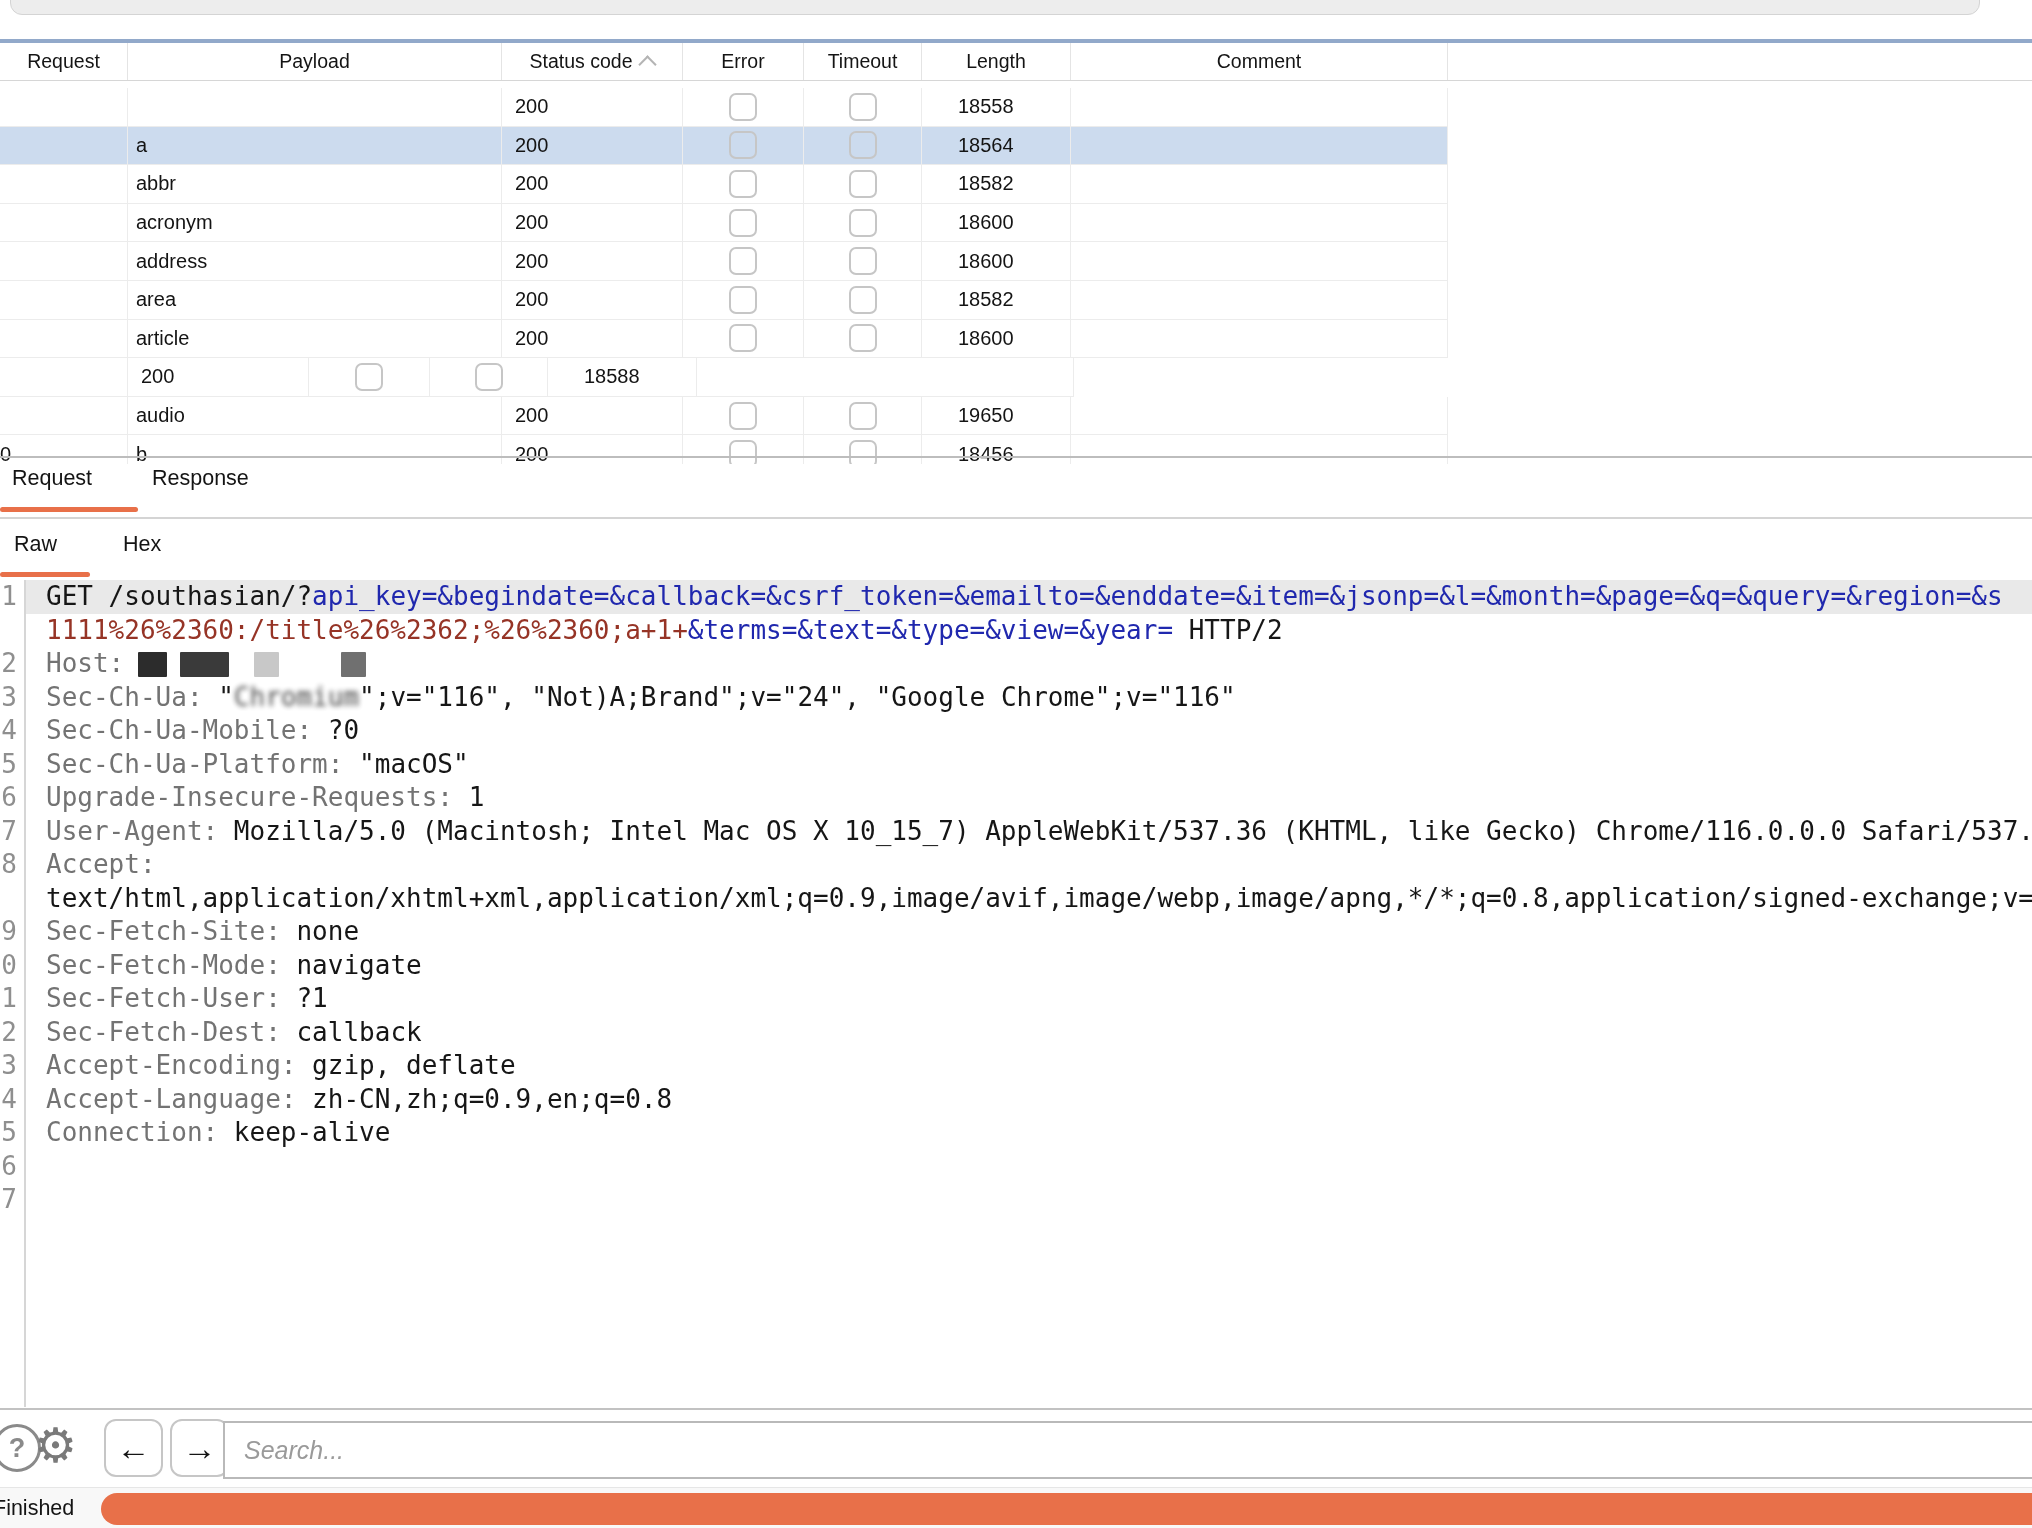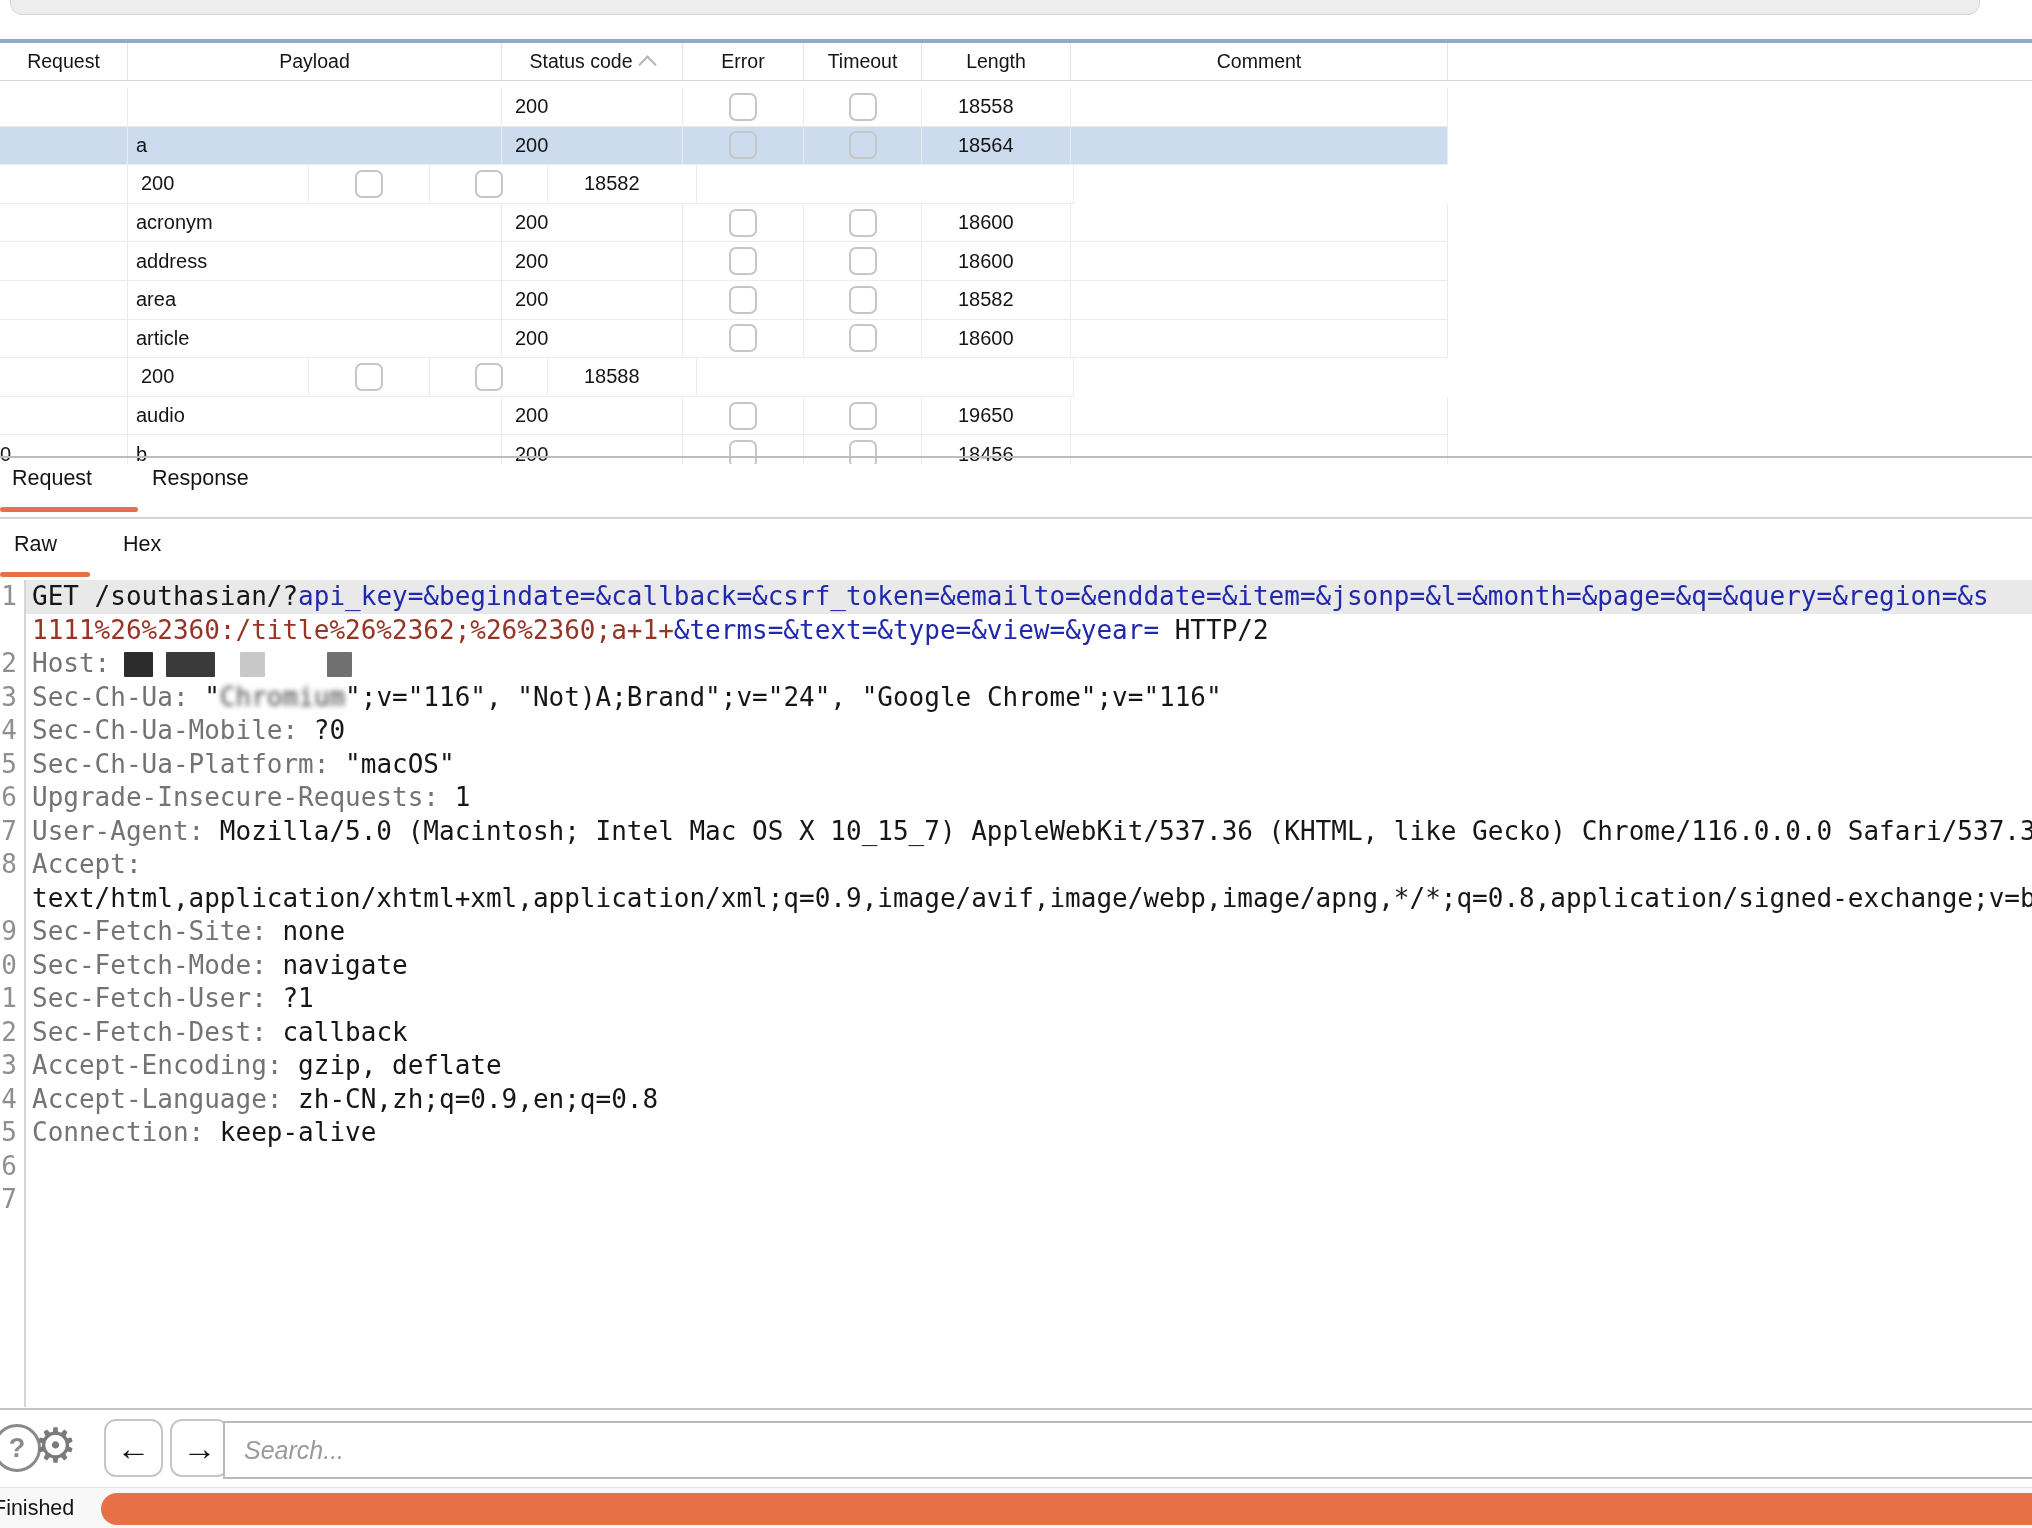--- a/index.html
+++ b/index.html
@@ -40,21 +40,21 @@
   .tab-underline{position:absolute;height:5px;background:#e87049;border-radius:3px}
   .tabs-divider{position:absolute;left:0;top:517px;width:2032px;height:1.5px;background:#d4d4d4}
 
   
   .editor{position:absolute;left:0;top:580px;width:2032px;height:826px;background:#fff;overflow:hidden;
           font-family:"DejaVu Sans Mono",monospace;font-size:26px;line-height:33.5px}
   .gutter-sep{position:absolute;left:24px;top:580px;width:1.5px;height:827px;background:#d6d6d6}
   .code-line{display:flex;height:33.5px;white-space:pre}
   .code-line.hl{background:linear-gradient(to right,transparent 25px,#e9e9e9 25px)}
   .lnum{flex:0 0 17px;width:17px;text-align:right;color:#8f8f8f}
-  .code-text{margin-left:15px;flex:1;white-space:pre;overflow:hidden}
+  .code-text{margin-left:29px;flex:1;white-space:pre;overflow:hidden}
   .seg-k{color:#161616}
   .seg-n{color:#737373}
   .seg-p{color:#2028ae}
   .seg-v{color:#963426}
   .seg-blur{color:#161616;filter:blur(2.5px);opacity:.8}
   .redact{display:inline-block;height:25px;vertical-align:middle;border-radius:1px}
 
   
   .bottombar{position:absolute;left:0;top:1408px;width:2032px;height:79px;background:#fff;
              border-top:2px solid #c2c2c2;box-sizing:border-box}
@@ -159,20 +159,23 @@
         <span>18564</span>
       </div>
       <div class="td td-comment">
         <span></span>
       </div>
     </div>
     <div class="trow">
       <div class="td td-request">
         <span></span>
       </div>
+      <div class="td td-payload">
+        <span>abbr</span>
+      </div>
       <div class="td td-status">
         <span>200</span>
       </div>
       <div class="td td-error">
         <span class="cb"></span>
       </div>
       <div class="td td-timeout">
         <span class="cb"></span>
       </div>
       <div class="td td-length">

